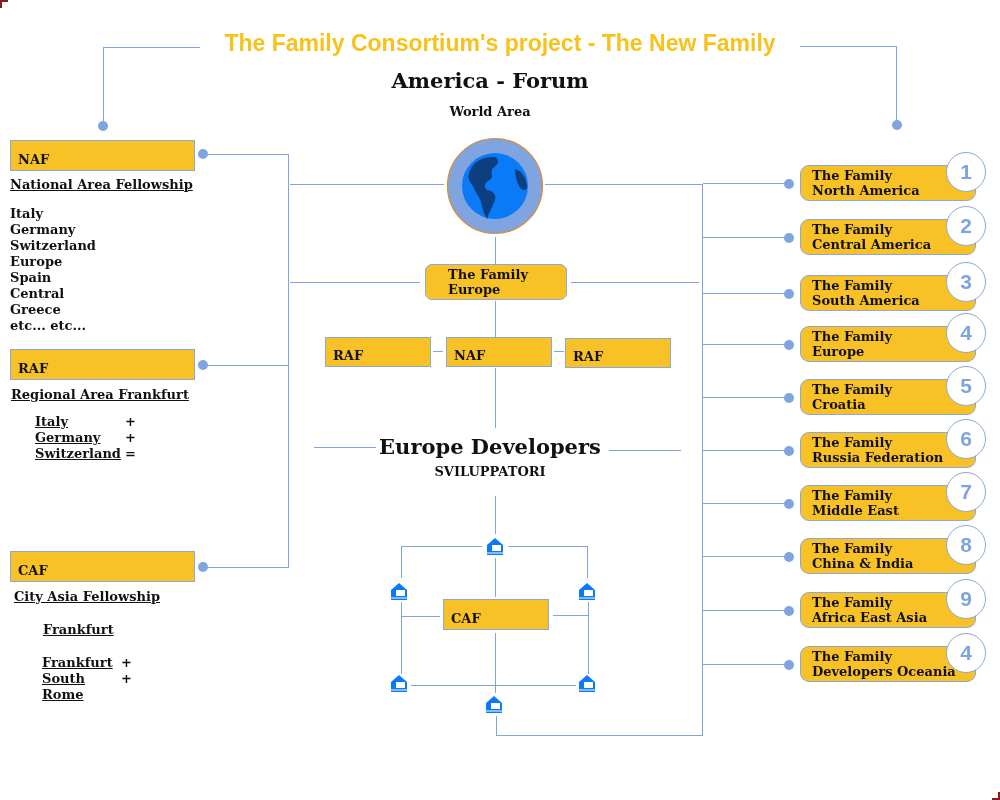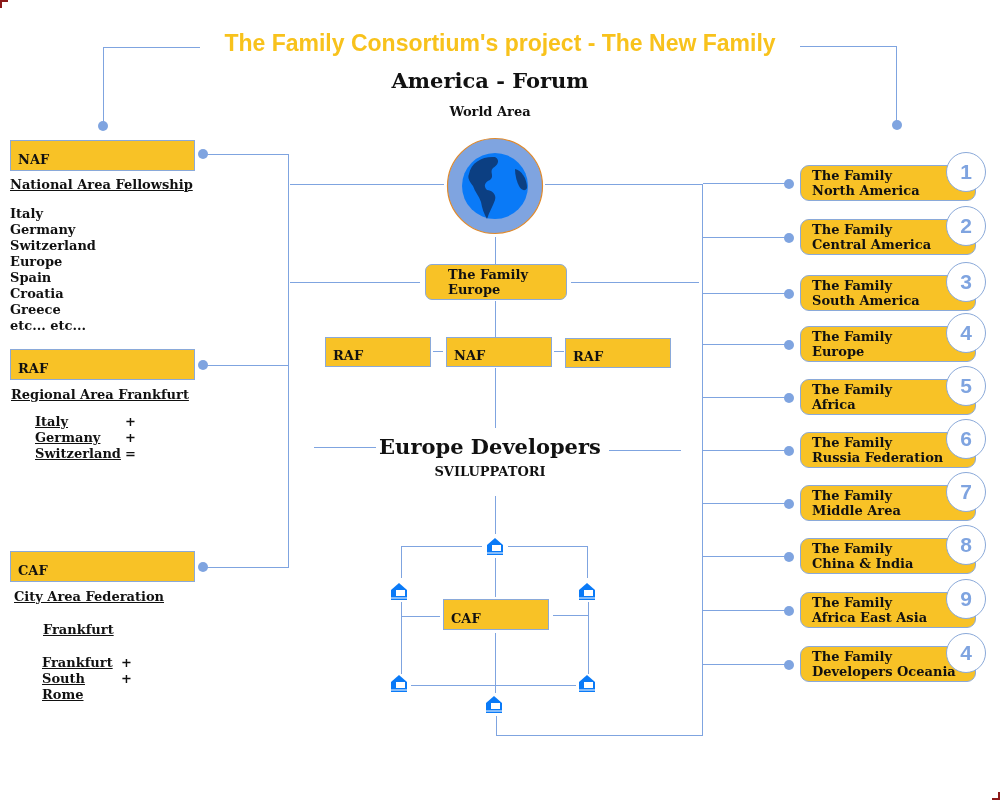--- a/index.html
+++ b/index.html
@@ -48,41 +48,41 @@
     <span>NAF</span>
   </div>
 <div class="dot" style="left:198px; top:149px;"></div>
 <div class="lt u" style="left:10px; top:177px;">National Area Fellowship</div>
 <div class="lt" style="left:10px; top:206px;">
   <div>Italy</div>
   <div>Germany</div>
   <div>Switzerland</div>
   <div>Europe</div>
   <div>Spain</div>
-  <div>Croatia</div>
+  <div>Central</div>
   <div>Greece</div>
   <div>etc... etc...</div>
 </div>
 
 <div class="box" style="left:10px; top:349px; width:185px; height:31px;">
     <span>RAF</span>
   </div>
 <div class="dot" style="left:198px; top:360px;"></div>
 <div class="lt u" style="left:11px; top:387px;">Regional Area Frankfurt</div>
 <div class="lt" style="left:35px; top:414px;">
   <div class="u" style="width:101px; position:relative;"><span>Italy</span><span style="position:absolute; right:0;">+</span></div>
   <div class="u" style="width:101px; position:relative;"><span>Germany</span><span style="position:absolute; right:0;">+</span></div>
   <div class="u" style="width:101px; position:relative;"><span>Switzerland</span><span style="position:absolute; right:0;">=</span></div>
 </div>
 
 <div class="box" style="left:10px; top:551px; width:185px; height:31px;">
     <span>CAF</span>
   </div>
 <div class="dot" style="left:198px; top:562px;"></div>
-<div class="lt u" style="left:14px; top:589px;">City Area Federation</div>
+<div class="lt u" style="left:14px; top:589px;">City Asia Fellowship</div>
 <div class="lt u" style="left:43px; top:622px;">Frankfurt</div>
 <div class="lt" style="left:42px; top:655px;">
   <div class="u" style="width:90px; position:relative;"><span>Frankfurt</span><span style="position:absolute; right:0;">+</span></div>
   <div class="u" style="width:90px; position:relative;"><span>South</span><span style="position:absolute; right:0;">+</span></div>
   <div class="u" style="width:90px; position:relative;"><span>Rome</span><span style="position:absolute; right:0;"></span></div>
 </div>
 
 <div class="hl" style="left:205px; top:154px; width:84px;"></div>
 <div class="hl" style="left:205px; top:365px; width:84px;"></div>
 <div class="hl" style="left:205px; top:567px; width:84px;"></div>
@@ -203,35 +203,35 @@
     <div class="dot" style="left: 784px; top: 340px;"></div>
     <div class="pill" style="top: 326px;">
       <div>The Family</div>
       <div>Europe</div>
     </div>
     <div class="num" style="left: 946px; top: 313px;">4</div>
     <div class="hl" style="left: 703px; top: 397px; width: 85px;"></div>
     <div class="dot" style="left: 784px; top: 393px;"></div>
     <div class="pill" style="top: 379px;">
       <div>The Family</div>
-      <div>Africa</div>
+      <div>Croatia</div>
     </div>
     <div class="num" style="left: 946px; top: 366px;">5</div>
     <div class="hl" style="left: 703px; top: 450px; width: 85px;"></div>
     <div class="dot" style="left: 784px; top: 446px;"></div>
     <div class="pill" style="top: 432px;">
       <div>The Family</div>
       <div>Russia Federation</div>
     </div>
     <div class="num" style="left: 946px; top: 419px;">6</div>
     <div class="hl" style="left: 703px; top: 503px; width: 85px;"></div>
     <div class="dot" style="left: 784px; top: 499px;"></div>
     <div class="pill" style="top: 485px;">
       <div>The Family</div>
-      <div>Middle Area</div>
+      <div>Middle East</div>
     </div>
     <div class="num" style="left: 946px; top: 472px;">7</div>
     <div class="hl" style="left: 703px; top: 556px; width: 85px;"></div>
     <div class="dot" style="left: 784px; top: 552px;"></div>
     <div class="pill" style="top: 538px;">
       <div>The Family</div>
       <div>China &amp; India</div>
     </div>
     <div class="num" style="left: 946px; top: 525px;">8</div>
     <div class="hl" style="left: 703px; top: 610px; width: 85px;"></div>

